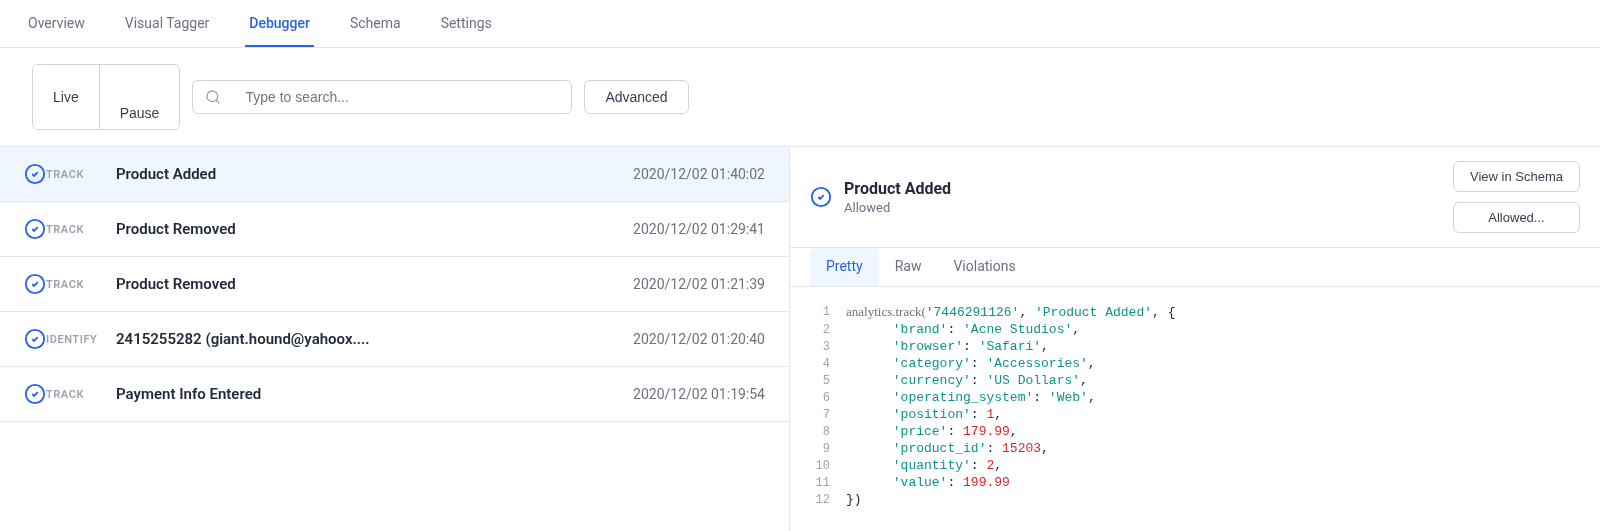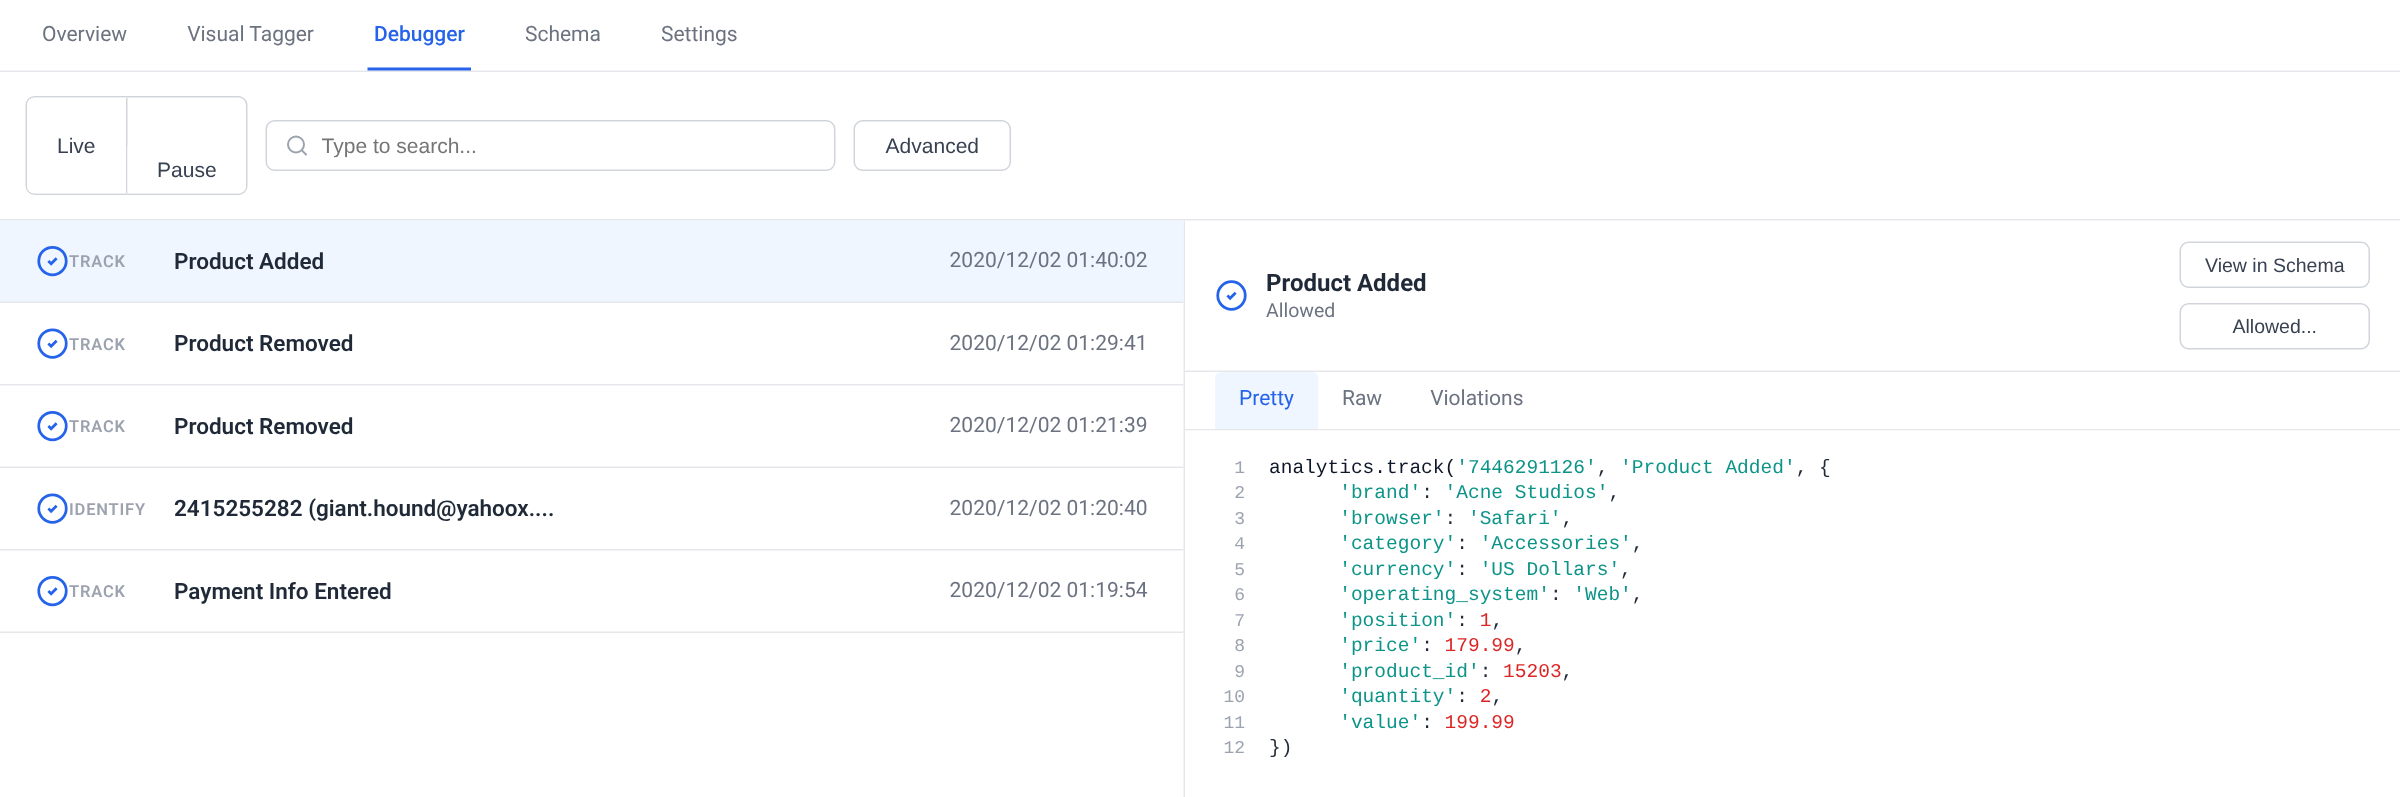--- a/index.html
+++ b/index.html
@@ -26,21 +26,21 @@
       color: #2563eb;
       border-bottom: 2px solid #2563eb;
       font-weight: 500;
     }
 
     
     .toolbar {
       display: flex;
       align-items: center;
       gap: 12px;
-      padding: 16px 17px;
+      padding: 16px 32px;
       border-bottom: 1px solid #e5e7eb;
       background: #fff;
     }
     .btn-group {
       display: flex;
       border: 1px solid #d1d5db;
       border-radius: 6px;
       overflow: hidden;
     }
     .btn-toggle {
@@ -53,21 +53,21 @@
       border-right: 1px solid #d1d5db;
     }
     .btn-toggle:last-child { border-right: none; margin-top: 32px; }
 
     .search-box {
       display: flex;
       align-items: center;
       border: 1px solid #d1d5db;
       border-radius: 6px;
       padding: 8px 12px;
-      gap: 8px;
+      gap: 24px;
       flex: 1;
       max-width: 380px;
       background: #fff;
     }
     .search-box input {
       border: none;
       outline: none;
       font-size: 14px;
       color: #374151;
       width: 100%;
@@ -219,21 +219,21 @@
     .line-num {
       color: #9ca3af;
       font-size: 12px;
       min-width: 20px;
       text-align: right;
       user-select: none;
       padding-top: 1px;
     }
     .line-content { color: #1f2937; }
     .c-teal { color: #0d9488; }
-    .c-key { color: #0f172a; }
+    .c-key { color: #737373; font-family: Liberation Serif, serif; }
     .c-num { color: #dc2626; }
   </style>
 </head>
 <body>
 
 <nav class="top-nav">
   <span class="nav-item">Overview</span>
   <span class="nav-item">Visual Tagger</span>
   <span class="nav-item active">Debugger</span>
   <span class="nav-item">Schema</span>

